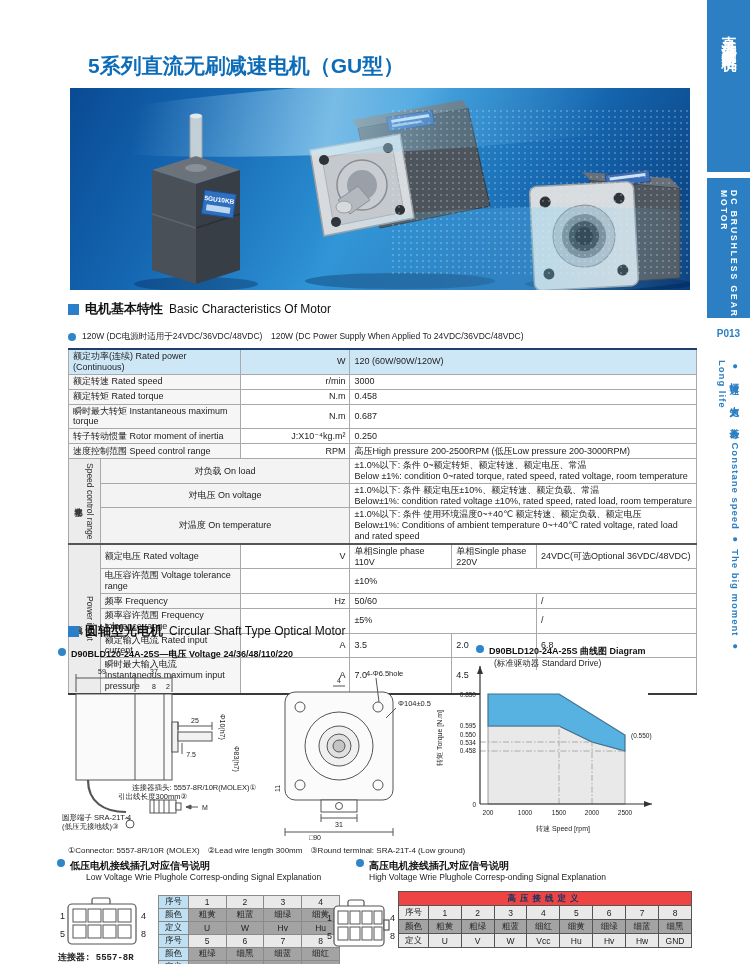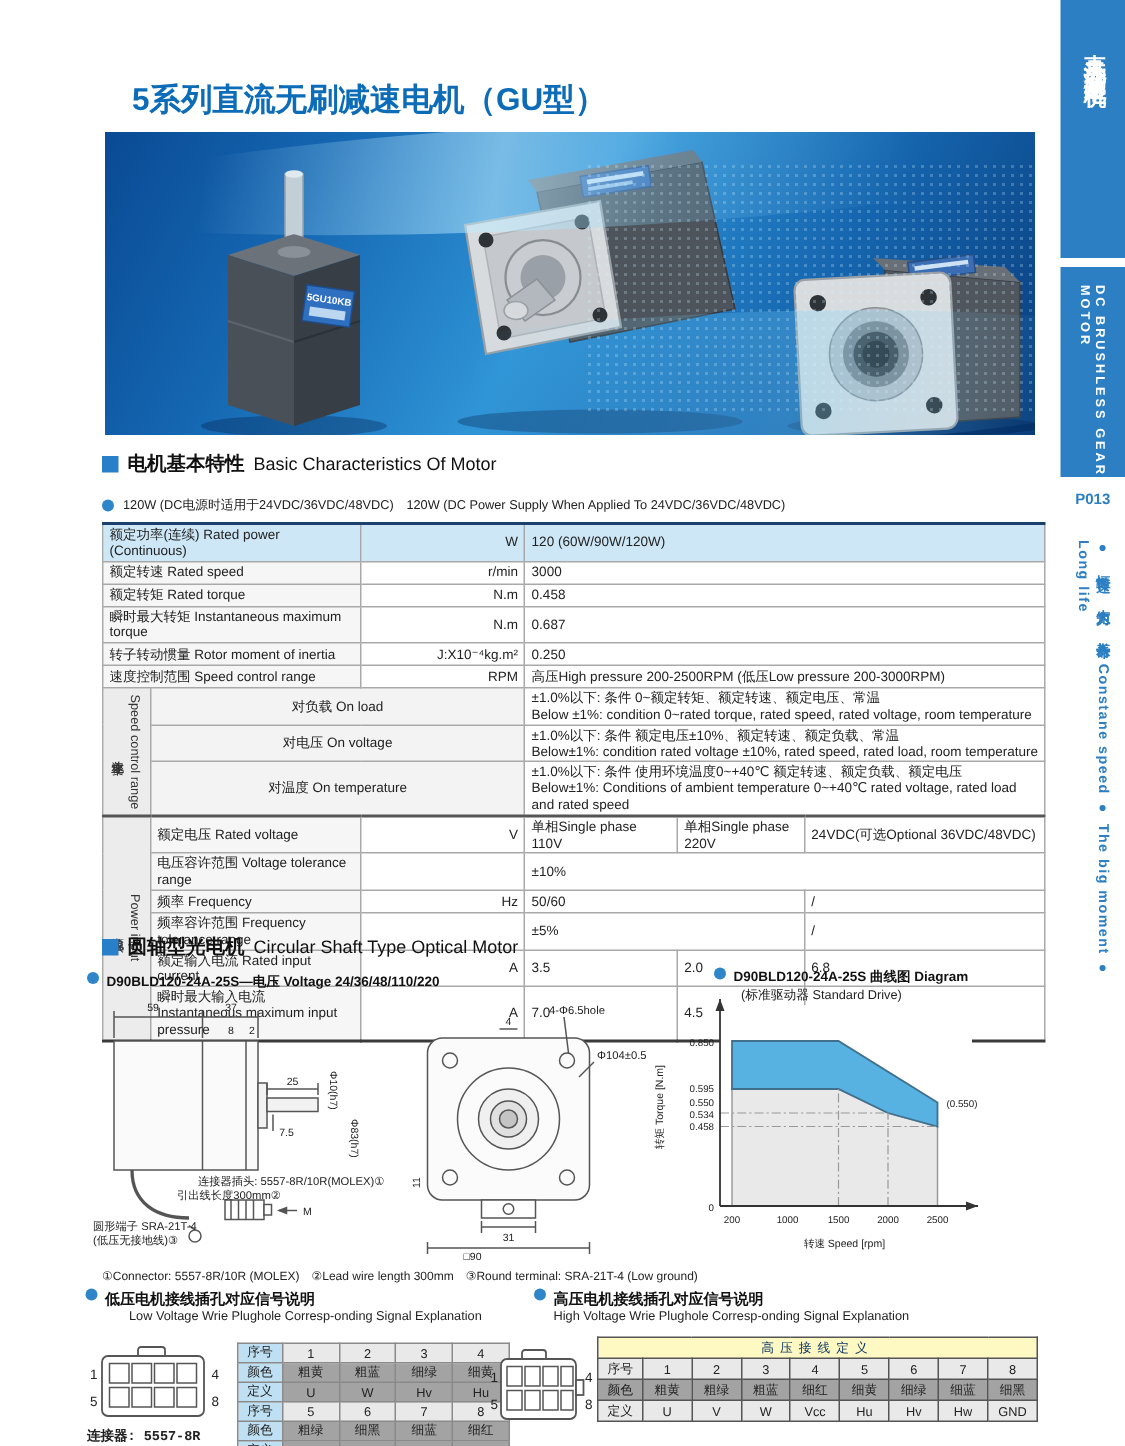--- a/index.html
+++ b/index.html
@@ -67,21 +67,21 @@
 
   
   .wv-head-cn{font-size:10px;font-weight:bold;color:#111;}
   .conn-label{position:absolute;font-size:9px;color:#222;font-weight:bold;}
   table.wire{position:absolute;border-collapse:collapse;font-size:8.5px;text-align:center;color:#222;}
   table.wire td{border:1px solid #8a8a8a;padding:0 2px;height:10px;background:#a3a3a3;}
   table.lv td.hc{background:#bfe0f3;}
   table.lv tr.gry td.c{background:#e9e9e9;}
   table.hv{font-size:8.5px;}
   table.hv td{border:1px solid #555;height:13px;}
-  table.hv td.head{background:#fef9c3;color:#0d3766;font-weight:normal;letter-spacing:4px;}
+  table.hv td.head{background:#ef4444;color:#0d3766;font-weight:bold;letter-spacing:4px;}
   table.hv tr.gry td{background:#e9e9e9;}
   svg text{font-family:"Liberation Sans","DejaVu Sans",sans-serif;}
 </style>
 </head>
 <body>
 
 <div class="page">
 
   <div class="sidebar">
     <div class="side-tab tab1">

